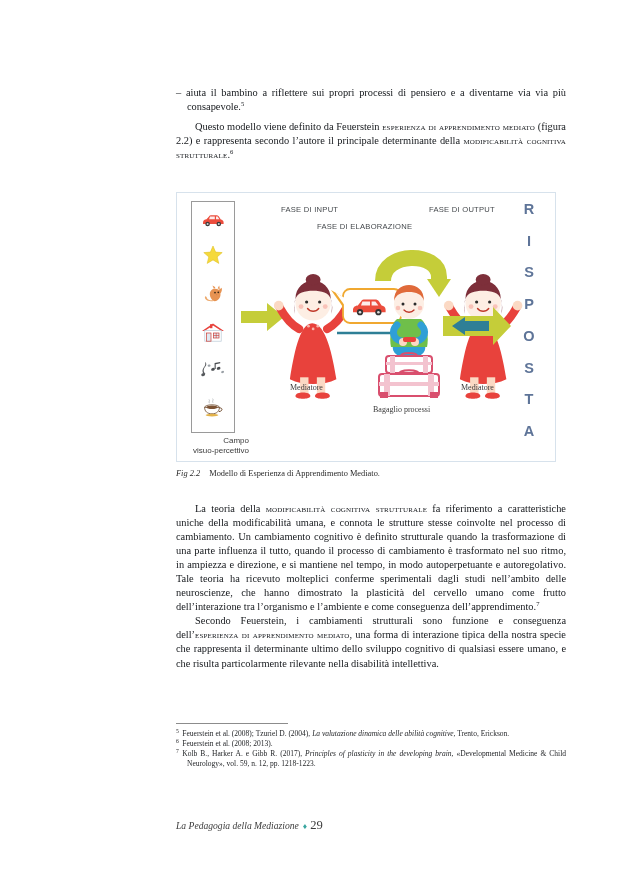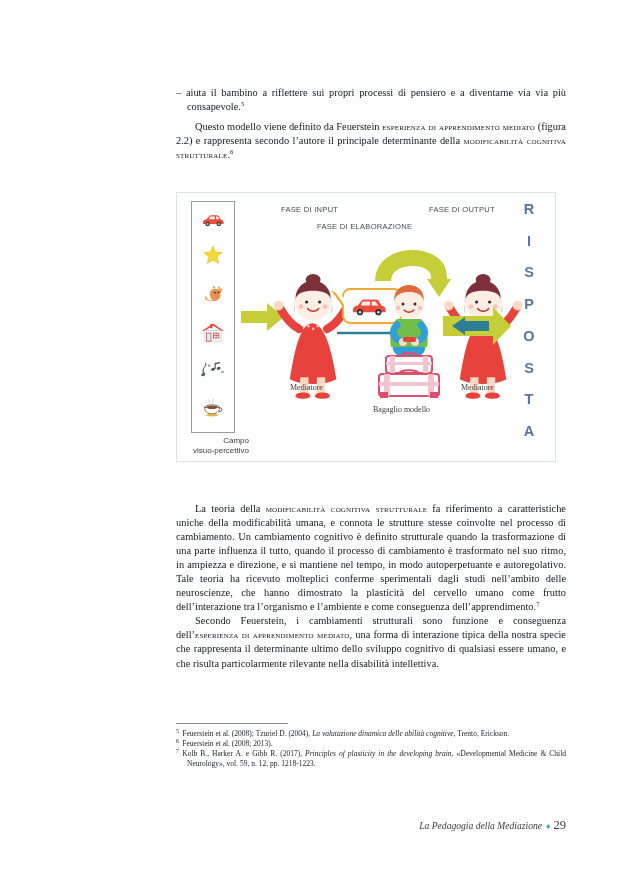--- a/index.html
+++ b/index.html
@@ -186,21 +186,21 @@
     margin-right: 3.5px;
   }
   .fn i { font-style: italic; }
 
   
   .footer {
     position: absolute;
     left: 176px;
     top: 818px;
     width: 390px;
-    text-align: right;
+    text-align: left;
     font-size: 10px;
     color: #3b3b3b;
     white-space: nowrap;
   }
   .footer .ftitle {
     font-family: "Liberation Serif", serif;
     font-style: italic;
     font-size: 9.6px;
     color: #3b3b3b;
   }
@@ -421,37 +421,40 @@
         <g>
           <path d="M266 123 L316 123 L316 114 L334 133 L316 152 L316 143 L266 143 Z" fill="#c5cd39"></path>
         </g>
 
         <g>
           <path d="M312 128 L288 128 L288 124 L275 133 L288 142 L288 138 L312 138 Z" fill="#2e7f96"></path>
         </g>
       </svg>
 
       <div class="char-caption" style="left:113px; top:190px;">Mediatore</div>
-      <div class="char-caption" style="left:196px; top:212px;">Bagaglio modello</div>
+      <div class="char-caption" style="left:196px; top:212px;">Bagaglio processi</div>
       <div class="char-caption" style="left:284px; top:190px;">Mediatore</div>
 
       <div class="risposta">
         <span>R</span>
         <span>I</span>
         <span>S</span>
         <span>P</span>
         <span>O</span>
         <span>S</span>
         <span>T</span>
         <span>A</span>
       </div>
 
     </div>
   </div>
 
+  <div class="fig-caption">
+    <span class="fignum">Fig 2.2</span><span class="captxt">Modello di Esperienza di Apprendimento Mediato.</span>
+  </div>
 
   <div style="position:absolute; left:176px; top:502px; width:390px;">
     <p class="body indent"><span>La teoria della </span><span class="sc">modificabilità cognitiva strutturale</span><span> fa riferimento a caratteristiche uniche della modificabilità umana, e connota le strutture stesse coinvolte nel processo di cambiamento. Un cambiamento cognitivo è definito strutturale quando la trasformazione di una parte influenza il tutto, quando il processo di cambiamento è trasformato nel suo ritmo, in ampiezza e direzione, e si mantiene nel tempo, in modo autoperpetuante e autoregolativo. Tale teoria ha ricevuto molteplici conferme sperimentali dagli studi nell’ambito delle neuroscienze, che hanno dimostrato la plasticità del cervello umano come frutto dell’interazione tra l’organismo e l’ambiente e come conseguenza dell’apprendimento.</span><sup>7</sup></p>
 
     <p class="body indent"><span>Secondo Feuerstein, i cambiamenti strutturali sono funzione e conseguenza dell’</span><span class="sc">esperienza di apprendimento mediato</span><span>, una forma di interazione tipica della nostra specie che rappresenta il determinante ultimo dello sviluppo cognitivo di qualsiasi essere umano, e che risulta particolarmente rilevante nella disabilità intellettiva.</span></p>
   </div>
 
   <div class="footnotes">
     <div class="fn-rule"></div>
 

